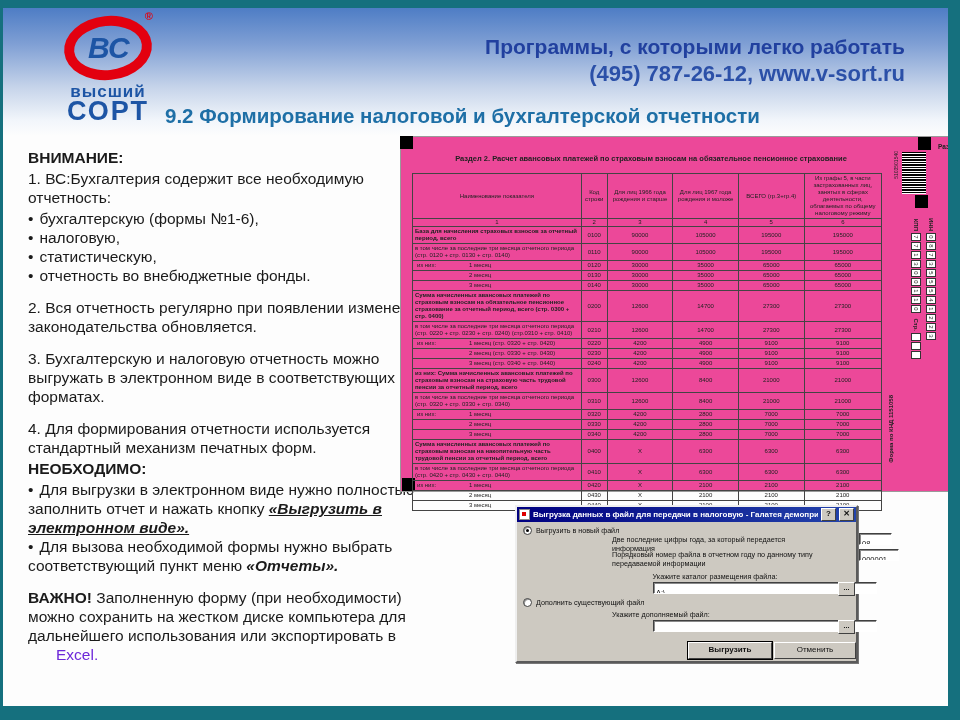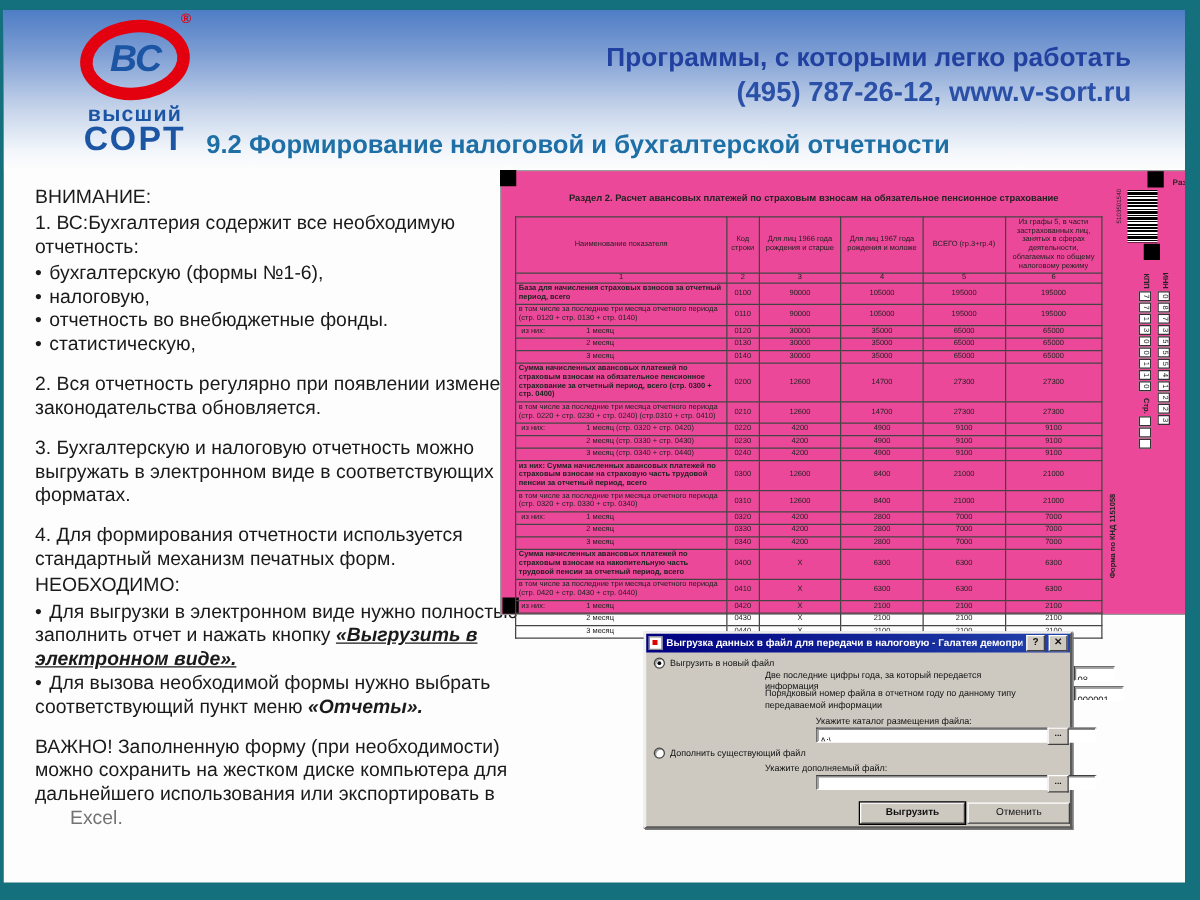--- a/index.html
+++ b/index.html
@@ -19,27 +19,27 @@
   .logo-w2{font-weight:bold;font-size:27px;color:#1d55a5;letter-spacing:2px;line-height:24px;}
   .hdr-text{position:absolute;right:43px;top:26px;text-align:right;}
   .hdr-line1{font-size:21px;font-weight:bold;color:#21409f;line-height:26px;}
   .hdr-line2{font-size:22px;font-weight:bold;color:#2b50a8;line-height:28px;}
   .slide-title{position:absolute;left:162px;top:96px;font-size:20.5px;font-weight:bold;color:#1e6fa6;}
   
   .notes{position:absolute;left:25px;top:140px;width:418px;color:#1a1a1a;
     font-size:15.5px;line-height:19px;}
   .notes p{margin:0 0 2px 0;}
   .notes .gap{margin-top:13px;}
-  .b{font-weight:normal;}
+  .b{font-weight:bold;}
   .notes ul{margin:0;padding:0;list-style:none;}
   .notes ul li{margin:0;}
   .notes ul li::before{content:"\2022";margin-right:6px;}
   .em-u{font-weight:bold;font-style:italic;text-decoration:underline;}
   .em{font-weight:bold;font-style:italic;}
-  .grey{color:#737373;margin-left:28px;}
+  .grey{color:#6d28d9;margin-left:28px;}
   
   .report{position:absolute;left:397px;top:128px;width:644px;height:356px;
     background:#ec4899;border:1px solid #9a9a9a;box-sizing:border-box;color:#222;}
   .sq{position:absolute;width:13px;height:13px;background:#000;}
   .sec-code{position:absolute;right:62px;top:6px;font-size:6.5px;font-weight:bold;}
   .rep-title{position:absolute;left:0;top:17px;width:500px;text-align:center;
     font-size:7.5px;font-weight:bold;}
   .units{position:absolute;right:62px;top:27px;font-size:5.5px;}
   .rep-table{position:absolute;left:11px;top:36px;width:470px;border-collapse:collapse;table-layout:fixed;}
   .rep-table td,.rep-table th{border:1px solid #444;font-size:6px;line-height:7px;
@@ -109,22 +109,22 @@
     </div>
     <div class="slide-title">9.2 Формирование налоговой и бухгалтерской отчетности</div>
   </div>
 
   <div class="notes">
     <p class="b">ВНИМАНИЕ:</p>
     <p>1. ВС:Бухгалтерия содержит все необходимую отчетность:</p>
     <ul>
       <li>бухгалтерскую (формы №1-6),</li>
       <li>налоговую,</li>
+      <li>статистическую,</li>
       <li>отчетность во внебюджетные фонды.</li>
-      <li>статистическую,</li>
     </ul>
     <p class="gap">2. Вся отчетность регулярно при появлении изменений законодательства обновляется.</p>
     <p class="gap">3. Бухгалтерскую и налоговую отчетность можно выгружать в электронном виде в соответствующих форматах.</p>
     <p class="gap">4. Для формирования отчетности используется стандартный механизм печатных форм.</p>
     <p class="b">НЕОБХОДИМО:</p>
     <ul>
       <li><span>Для выгрузки в электронном виде нужно полностью заполнить отчет и нажать кнопку </span><span class="em-u">«Выгрузить в электронном виде».</span></li>
       <li><span>Для вызова необходимой формы нужно выбрать соответствующий пункт  меню </span><span class="em">«Отчеты».</span></li>
     </ul>
     <p class="gap"><span class="b">ВАЖНО!</span><span> Заполненную форму (при необходимости) можно сохранить на жестком диске компьютера для дальнейшего использования или экспортировать в </span><span class="grey">Excel.</span></p>

